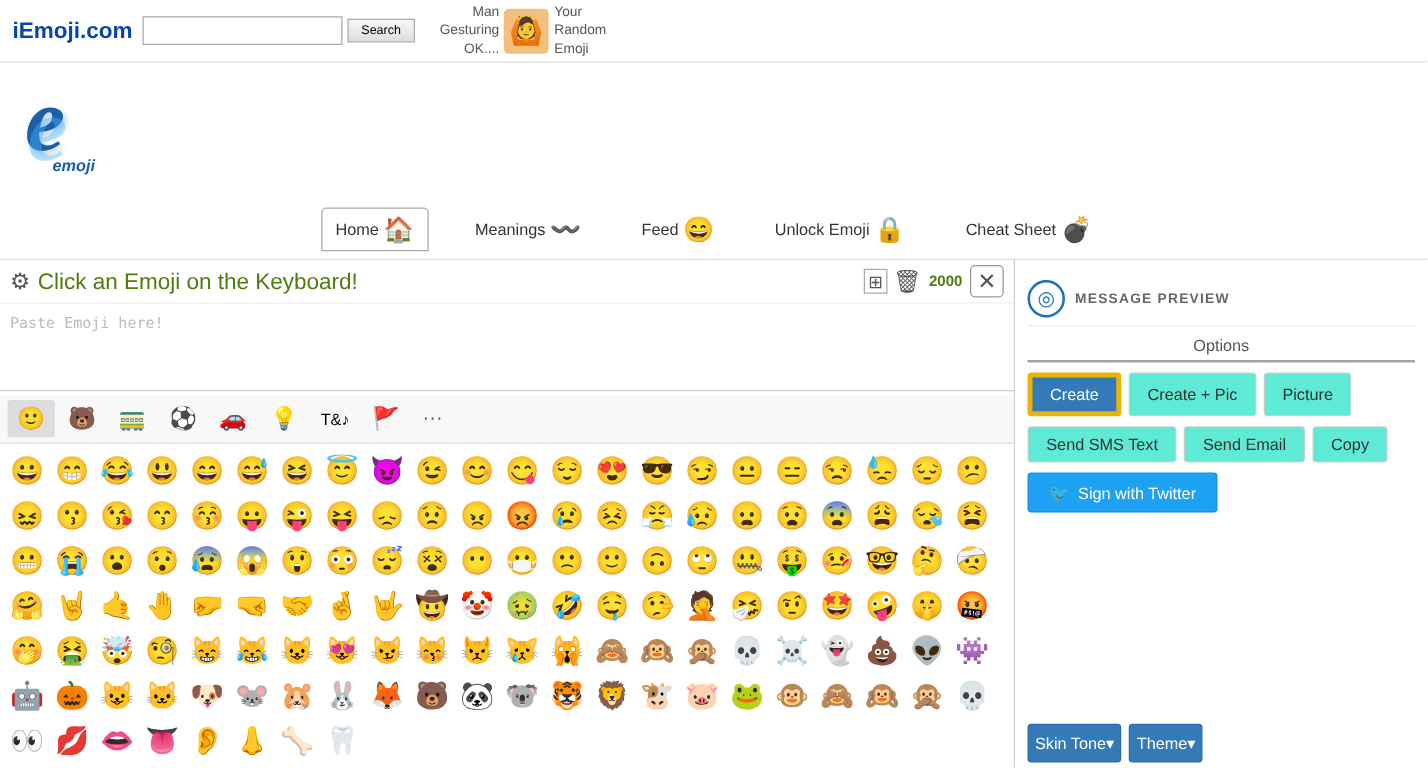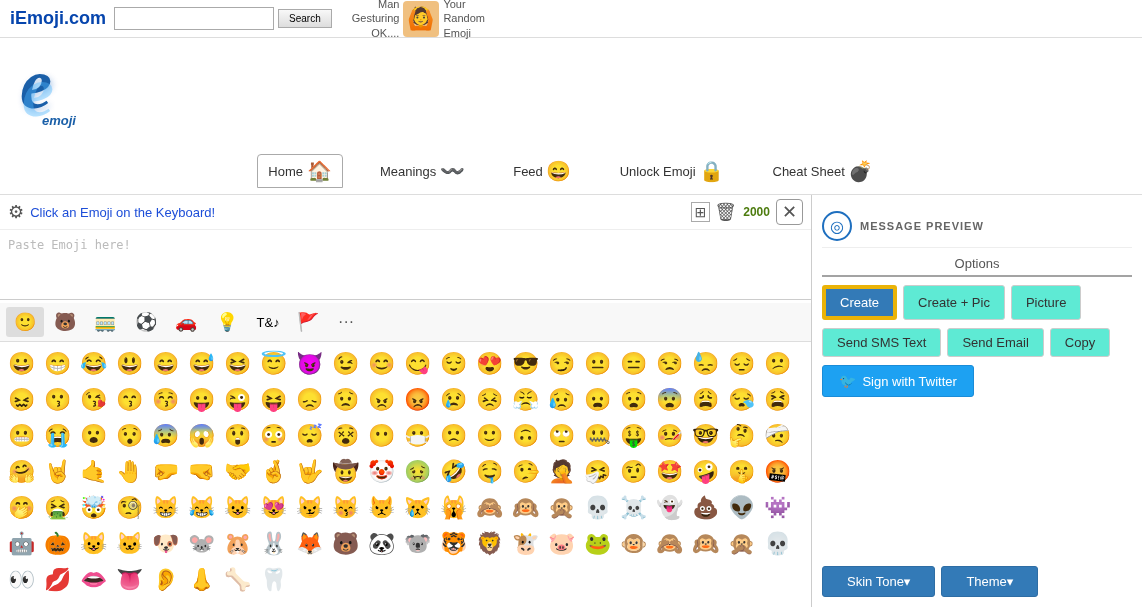--- a/index.html
+++ b/index.html
@@ -5,21 +5,21 @@
     * { box-sizing: border-box; margin: 0; padding: 0; }
     body { font-family: Arial, sans-serif; font-size: 13px; background: #fff; overflow: hidden; width: 1142px; height: 614px; }
 
     
     #header {
       display: flex;
       align-items: center;
       padding: 6px 10px;
       border-bottom: 1px solid #ddd;
       background: #fff;
-      height: 38px;
+      height: 50px;
     }
     #header .brand-link {
       color: #0645ad;
       font-size: 18px;
       font-weight: bold;
       text-decoration: none;
       margin-right: 8px;
     }
     #header .tagline {
       font-size: 14px;
@@ -107,21 +107,21 @@
       flex-direction: column;
     }
     #toolbar {
       display: flex;
       align-items: center;
       padding: 4px 8px;
       gap: 6px;
       border-bottom: 1px solid #eee;
     }
     .gear-icon { font-size: 18px; color: #555; cursor: pointer; }
-    .toolbar-label { font-size: 13px; color: #1d4ed8; flex: 1; }
+    .toolbar-label { font-size: 18px; color: #4d7c0f; flex: 1; }
     .toolbar-icons { display: flex; gap: 4px; align-items: center; font-size: 16px; color: #555; }
     .char-count { font-size: 12px; font-weight: bold; color: #4d7c0f; }
     .close-x { font-size: 18px; color: #555; cursor: pointer; border: 1px solid #999; border-radius: 4px; padding: 1px 5px; }
 
     #paste-area {
       position: relative;
     }
     #paste-textarea {
       width: 100%;
       height: 70px;
@@ -243,21 +243,21 @@
     }
     #bottom-btn-row {
       display: flex;
       gap: 6px;
       margin-top: auto;
     }
     .btn-dropdown {
       background: #337ab7;
       color: #fff;
       border: 1px solid #2e6da4;
-      padding: 7px 24px;
+      padding: 7px 5px;
       font-size: 13px;
       cursor: pointer;
       border-radius: 3px;
       display: flex;
       align-items: center;
       gap: 4px;
     }
   </style>
 </head>
 <body>

